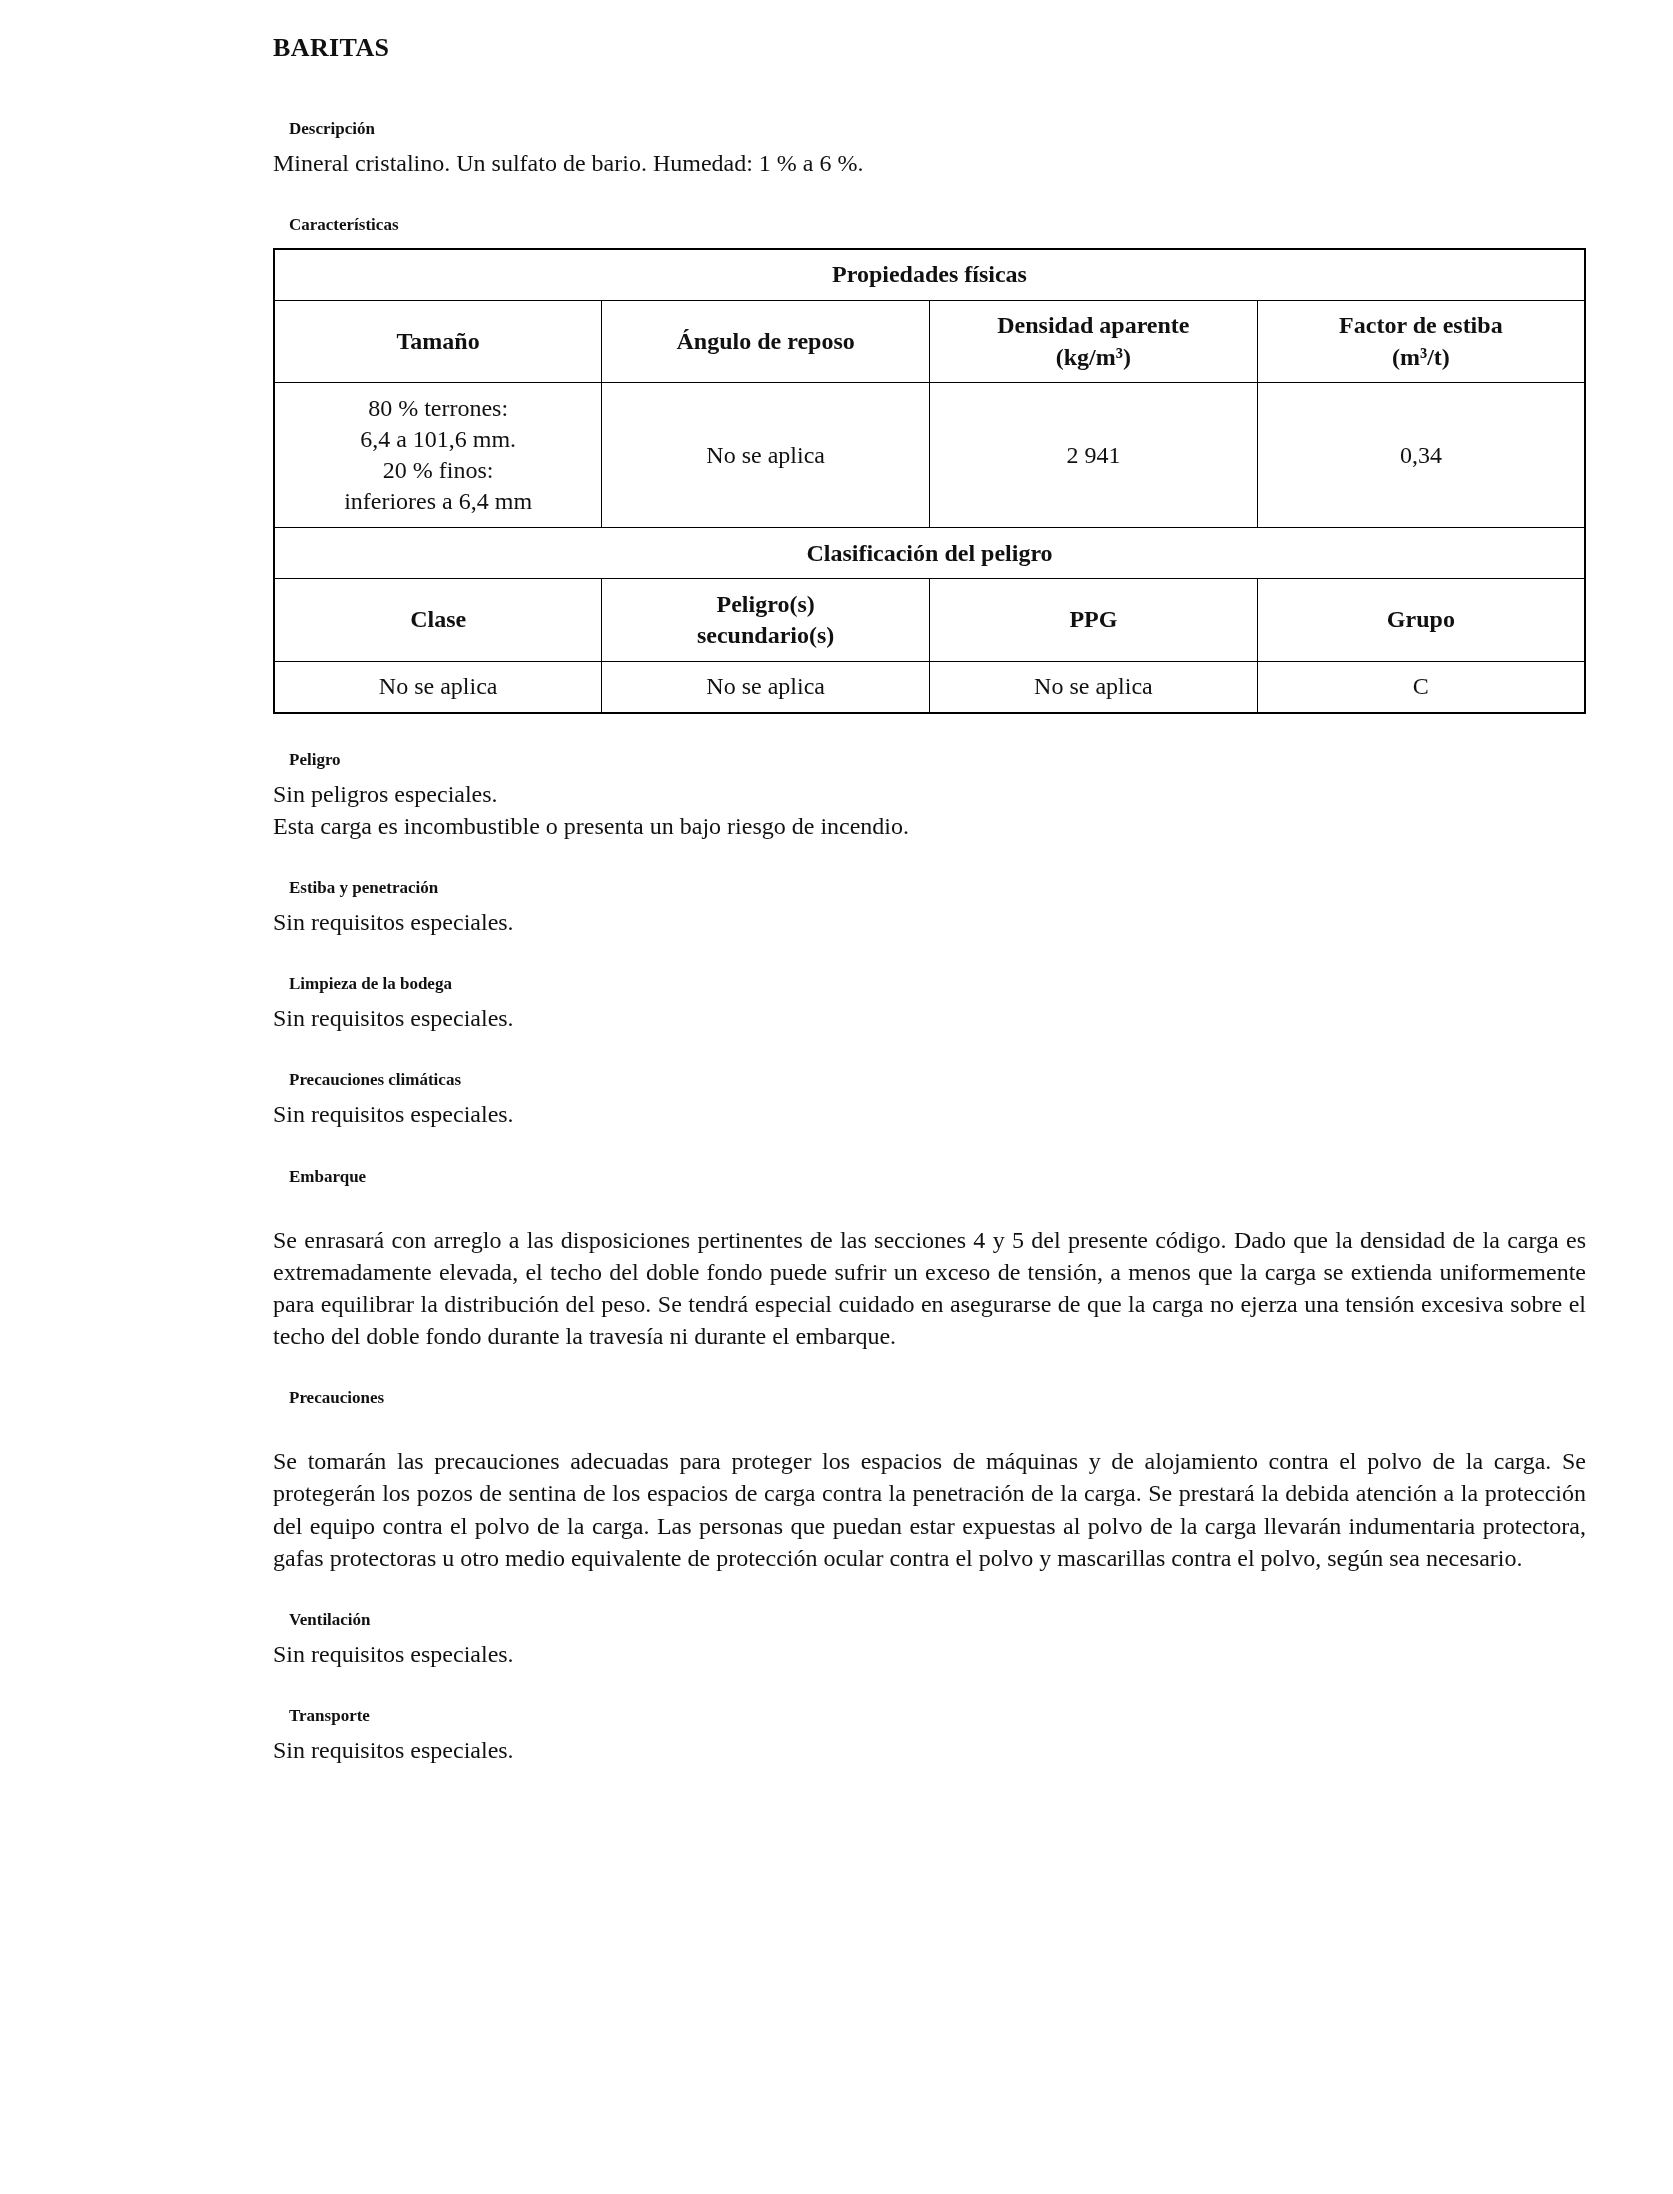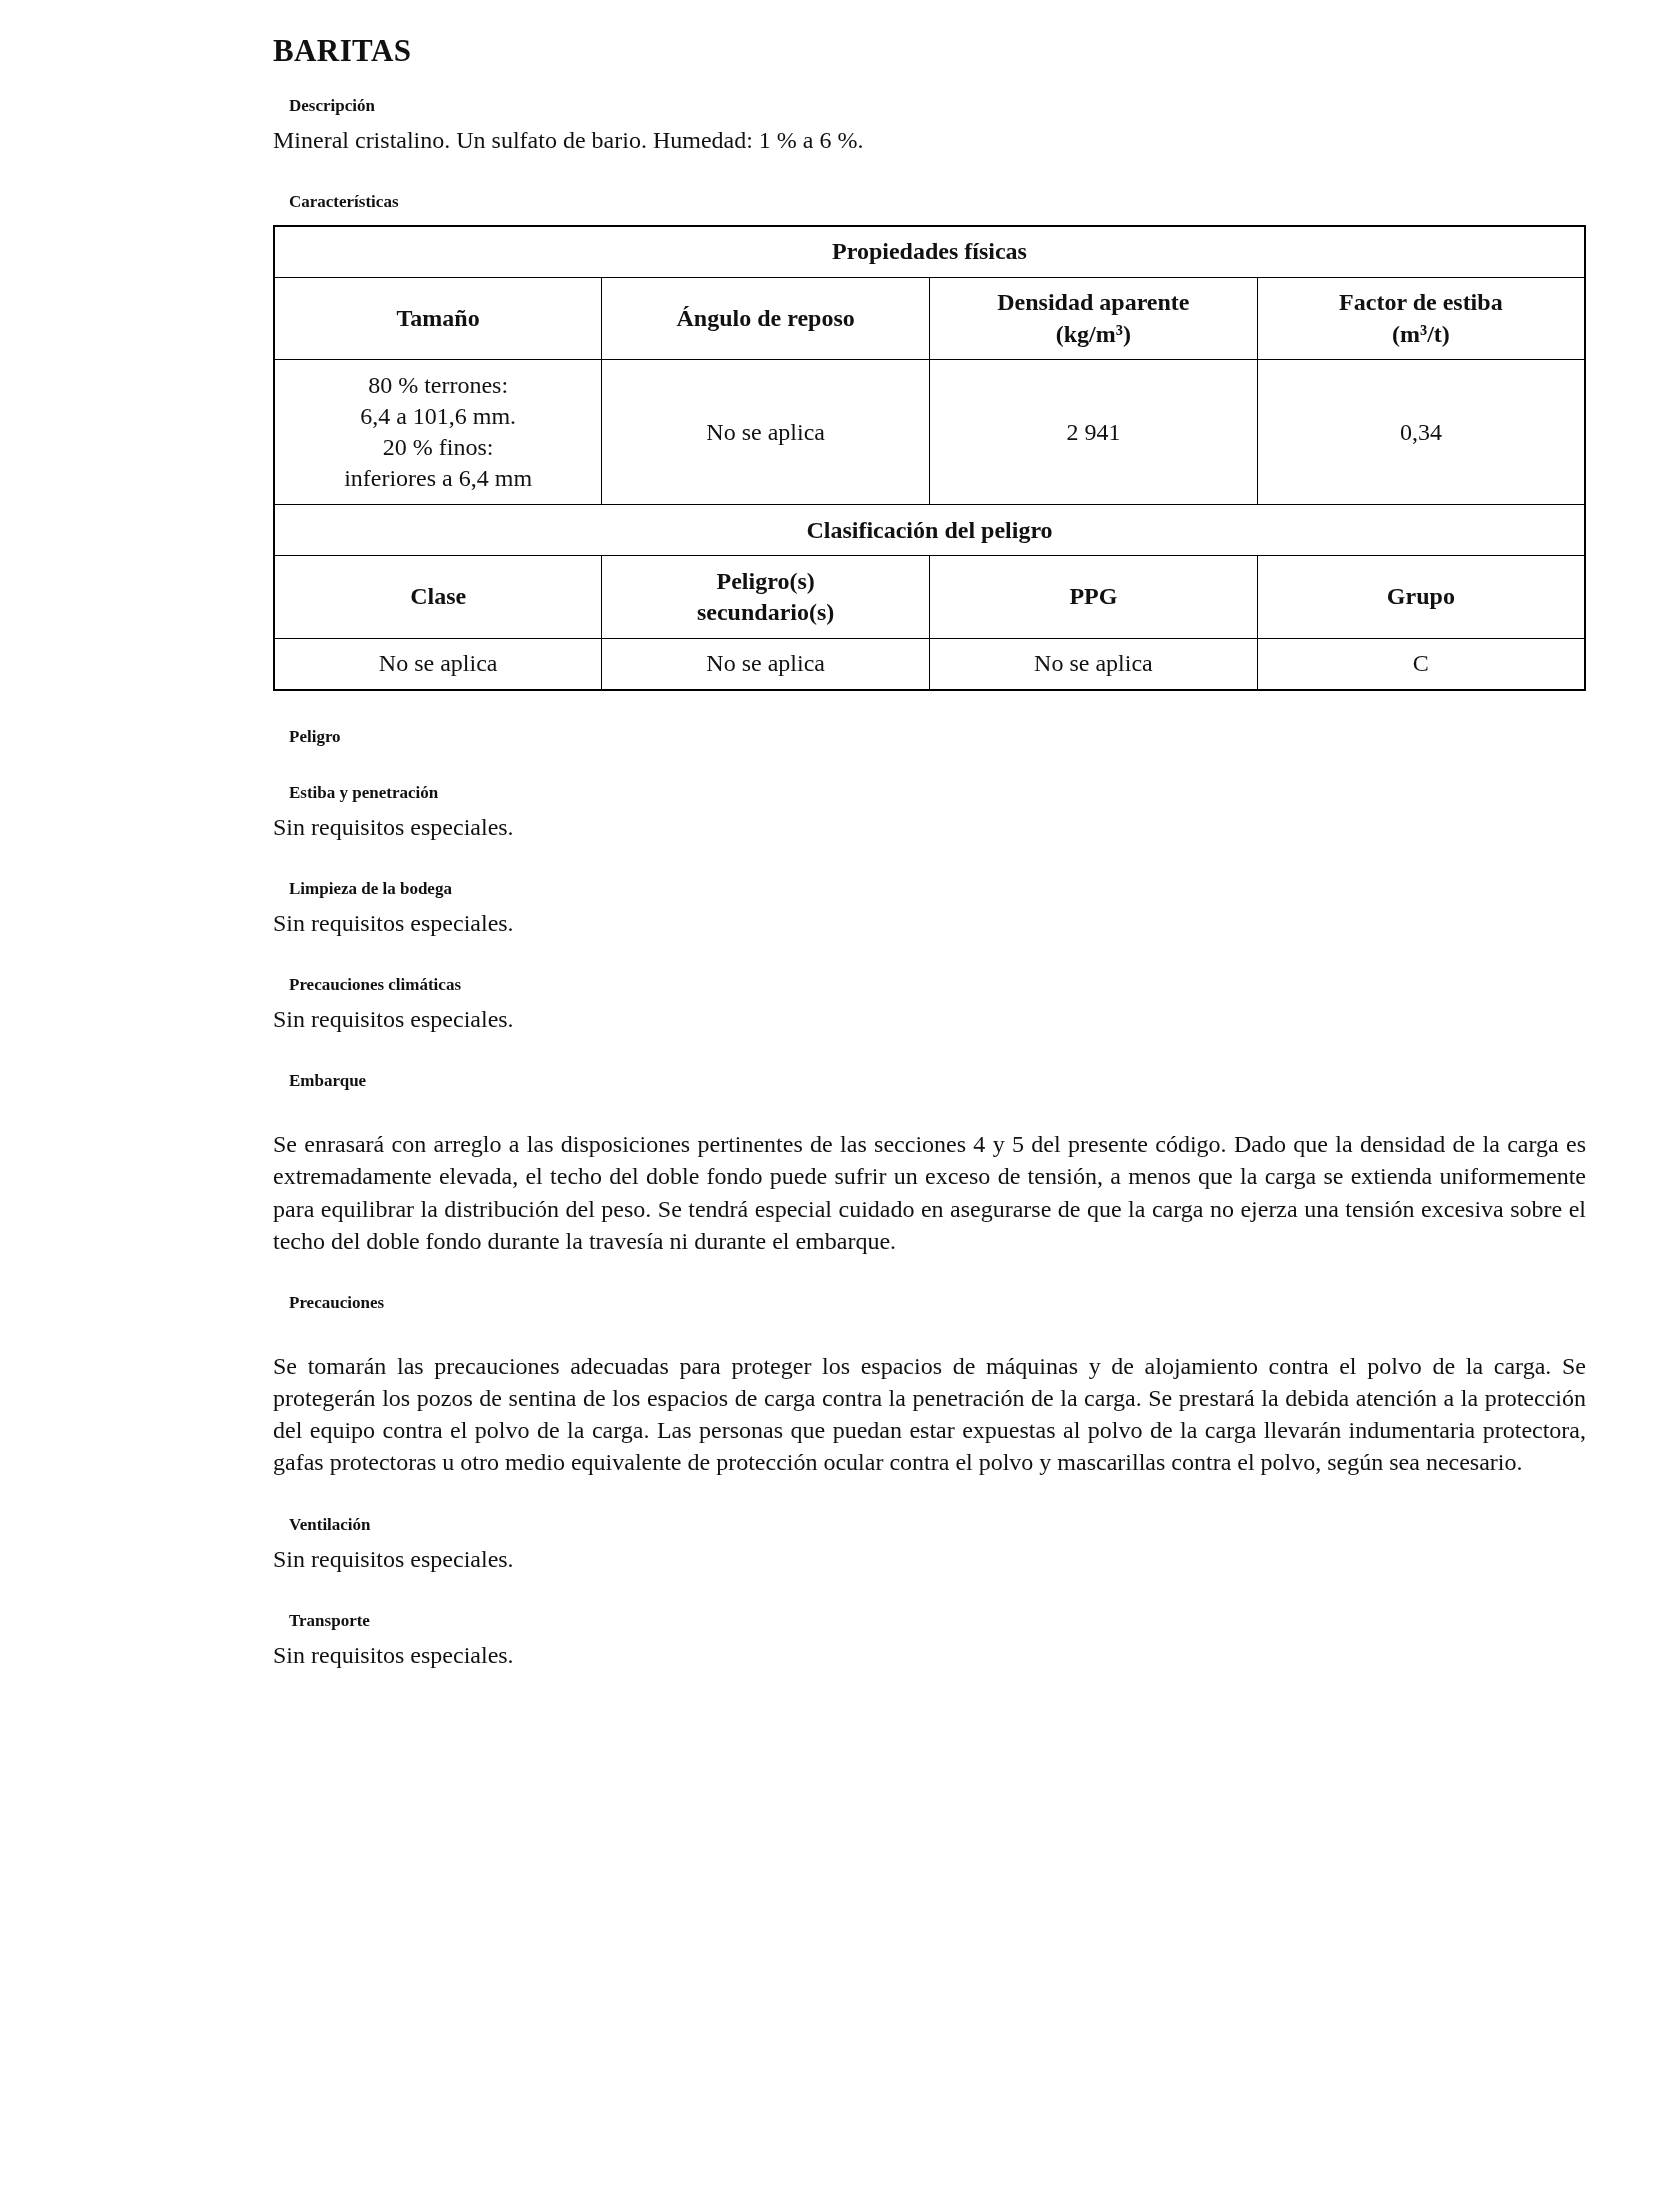--- a/index.html
+++ b/index.html
@@ -12,24 +12,24 @@
     width: 1673px;
     min-height: 2194px;
     box-sizing: border-box;
     background: #ffffff;
     color: #111111;
     font-family: "Liberation Serif", "DejaVu Serif", serif;
     font-size: 24px;
     padding: 33px 87px 63px 273px;
   }
   .doc-title {
-    font-size: 31px;
+    font-size: 26px;
     font-weight: bold;
     letter-spacing: 0.4px;
-    margin: 0 0 27px 0;
+    margin: 0 0 56px 0;
   }
   .section {
     margin: 0 0 36px 0;
   }
   .section-heading {
     font-size: 17px;
     font-weight: bold;
     margin: 0 0 8px 16px;
   }
   .section-body {
@@ -126,20 +126,22 @@
           <td>No se aplica</td>
           <td>No se aplica</td>
           <td>C</td>
         </tr>
       </tbody>
     </table>
   </div>
 
   <div class="section">
     <div class="section-heading">Peligro</div>
+    <p class="section-body">Sin peligros especiales.
+Esta carga es incombustible o presenta un bajo riesgo de incendio.</p>
   </div>
 
   <div class="section">
     <div class="section-heading">Estiba y penetración</div>
     <p class="section-body">Sin requisitos especiales.</p>
   </div>
 
   <div class="section">
     <div class="section-heading">Limpieza de la bodega</div>
     <p class="section-body">Sin requisitos especiales.</p>

